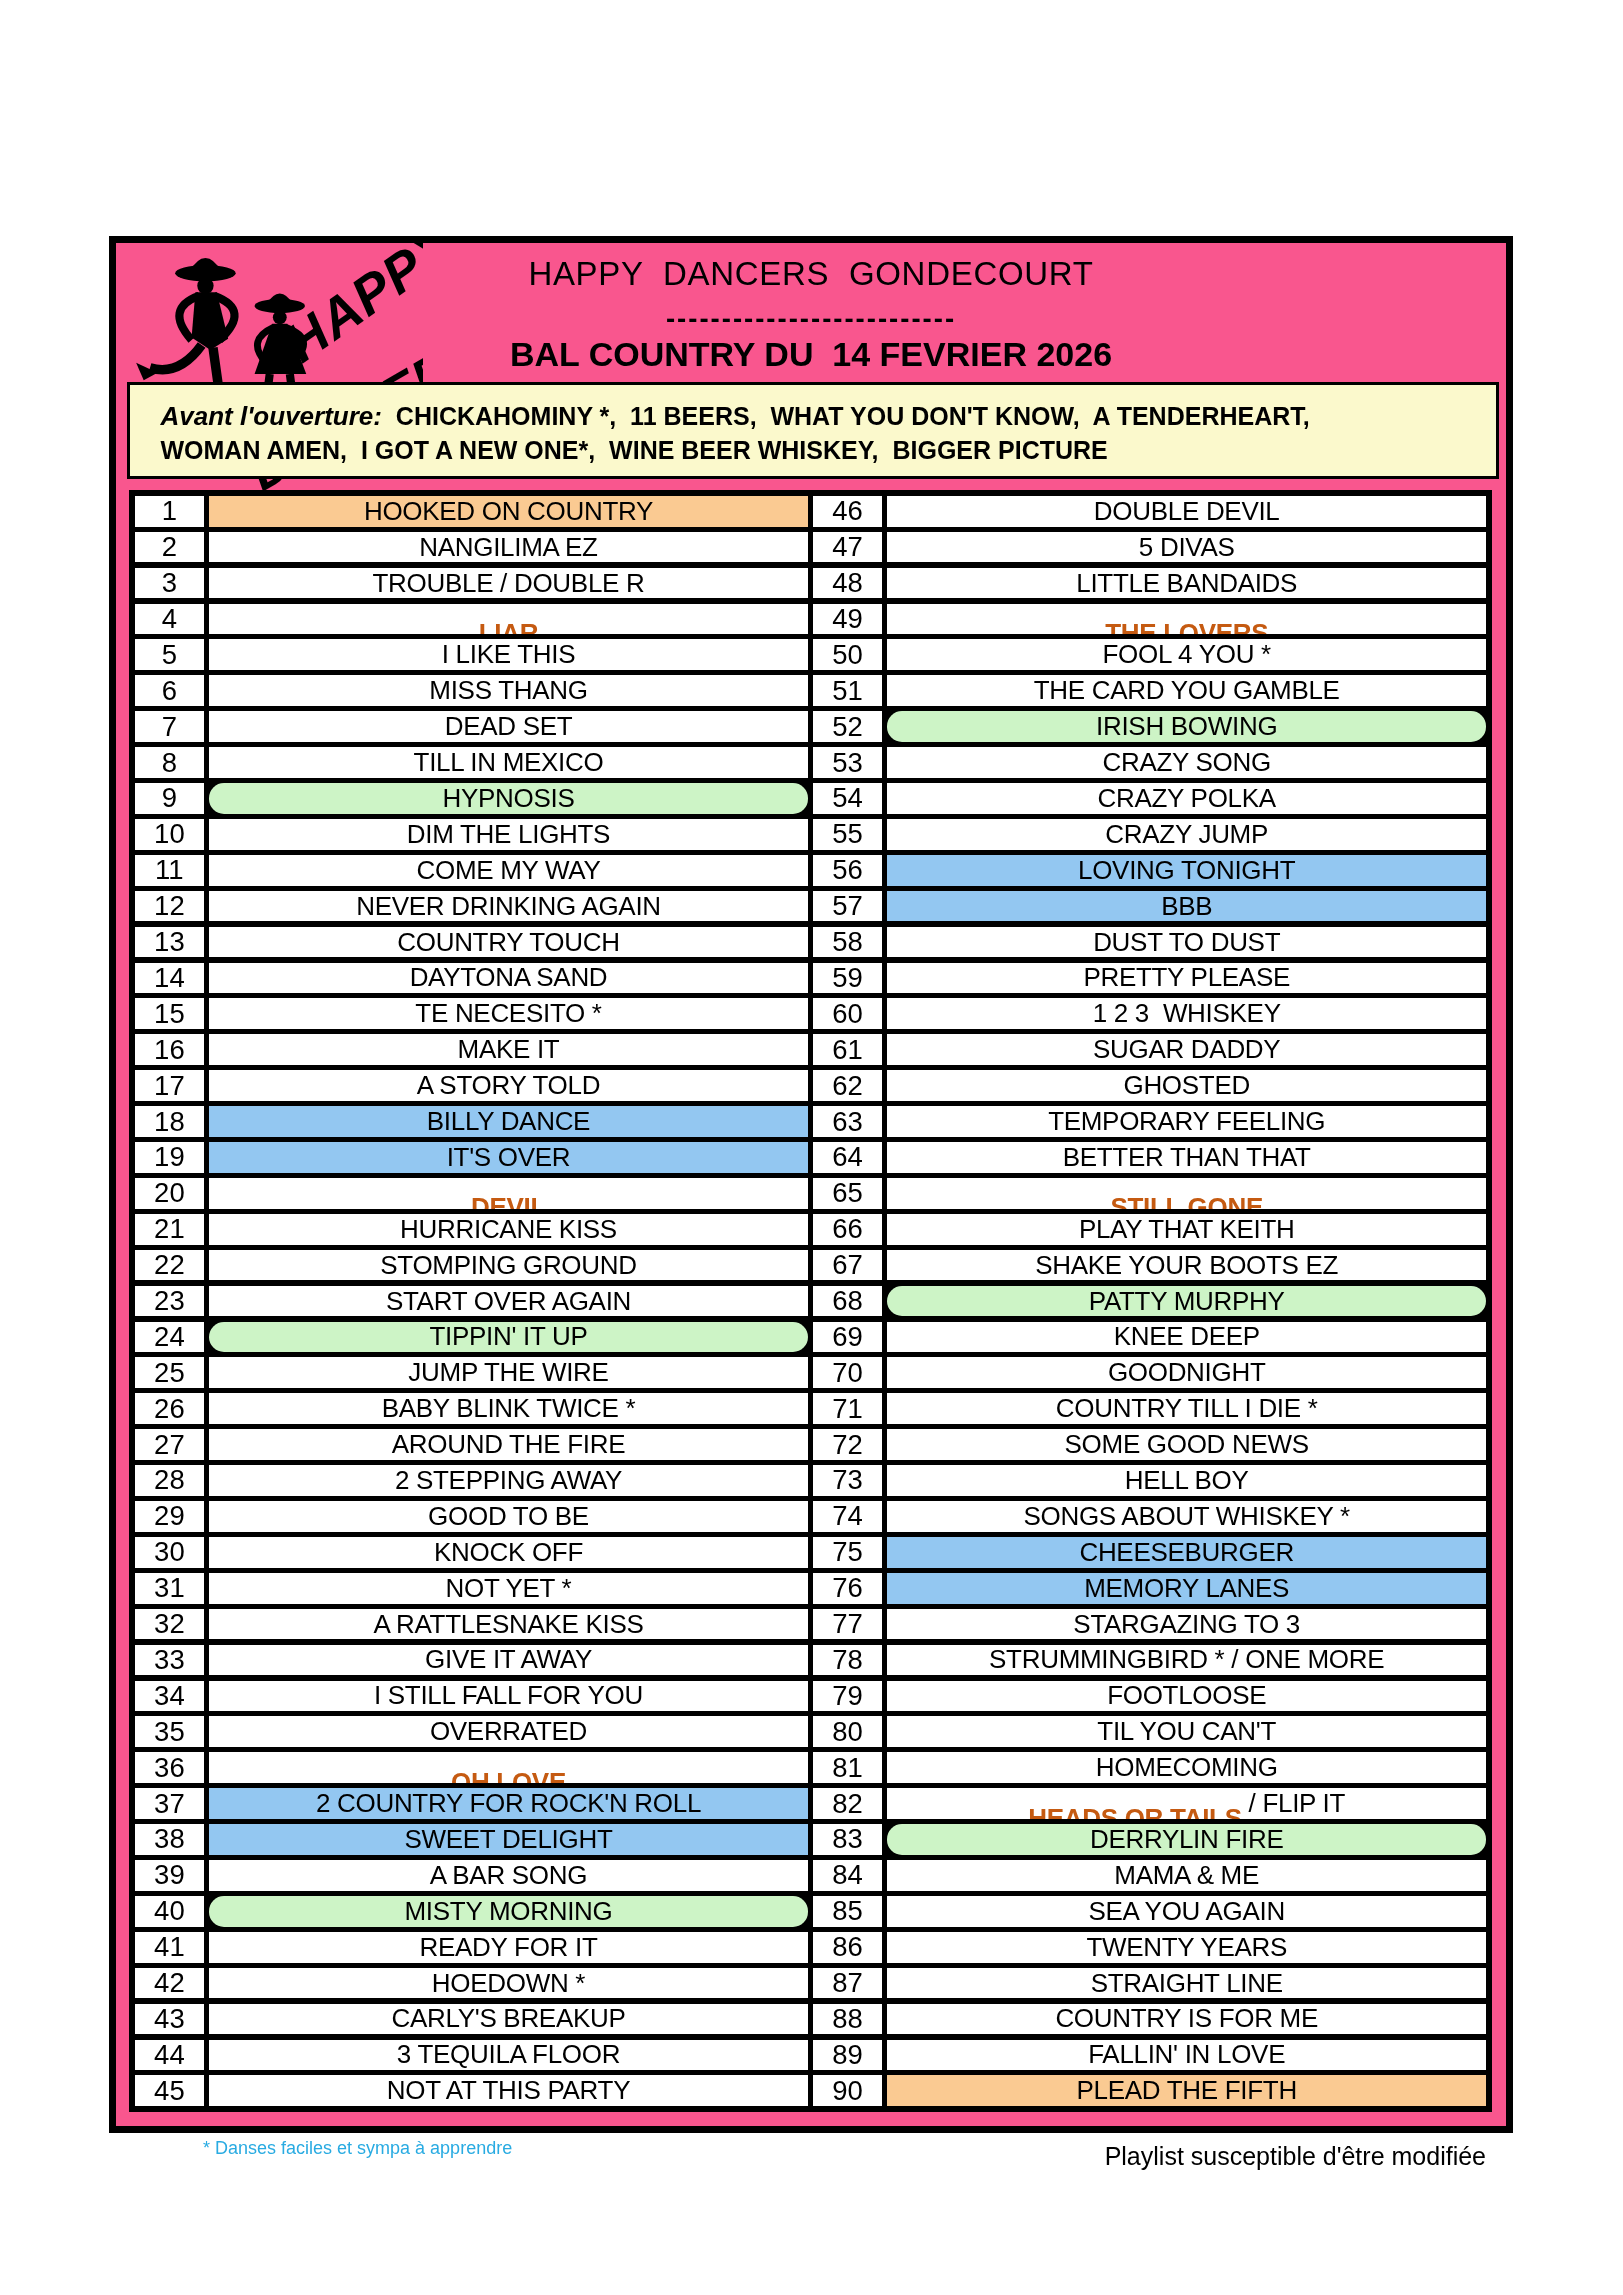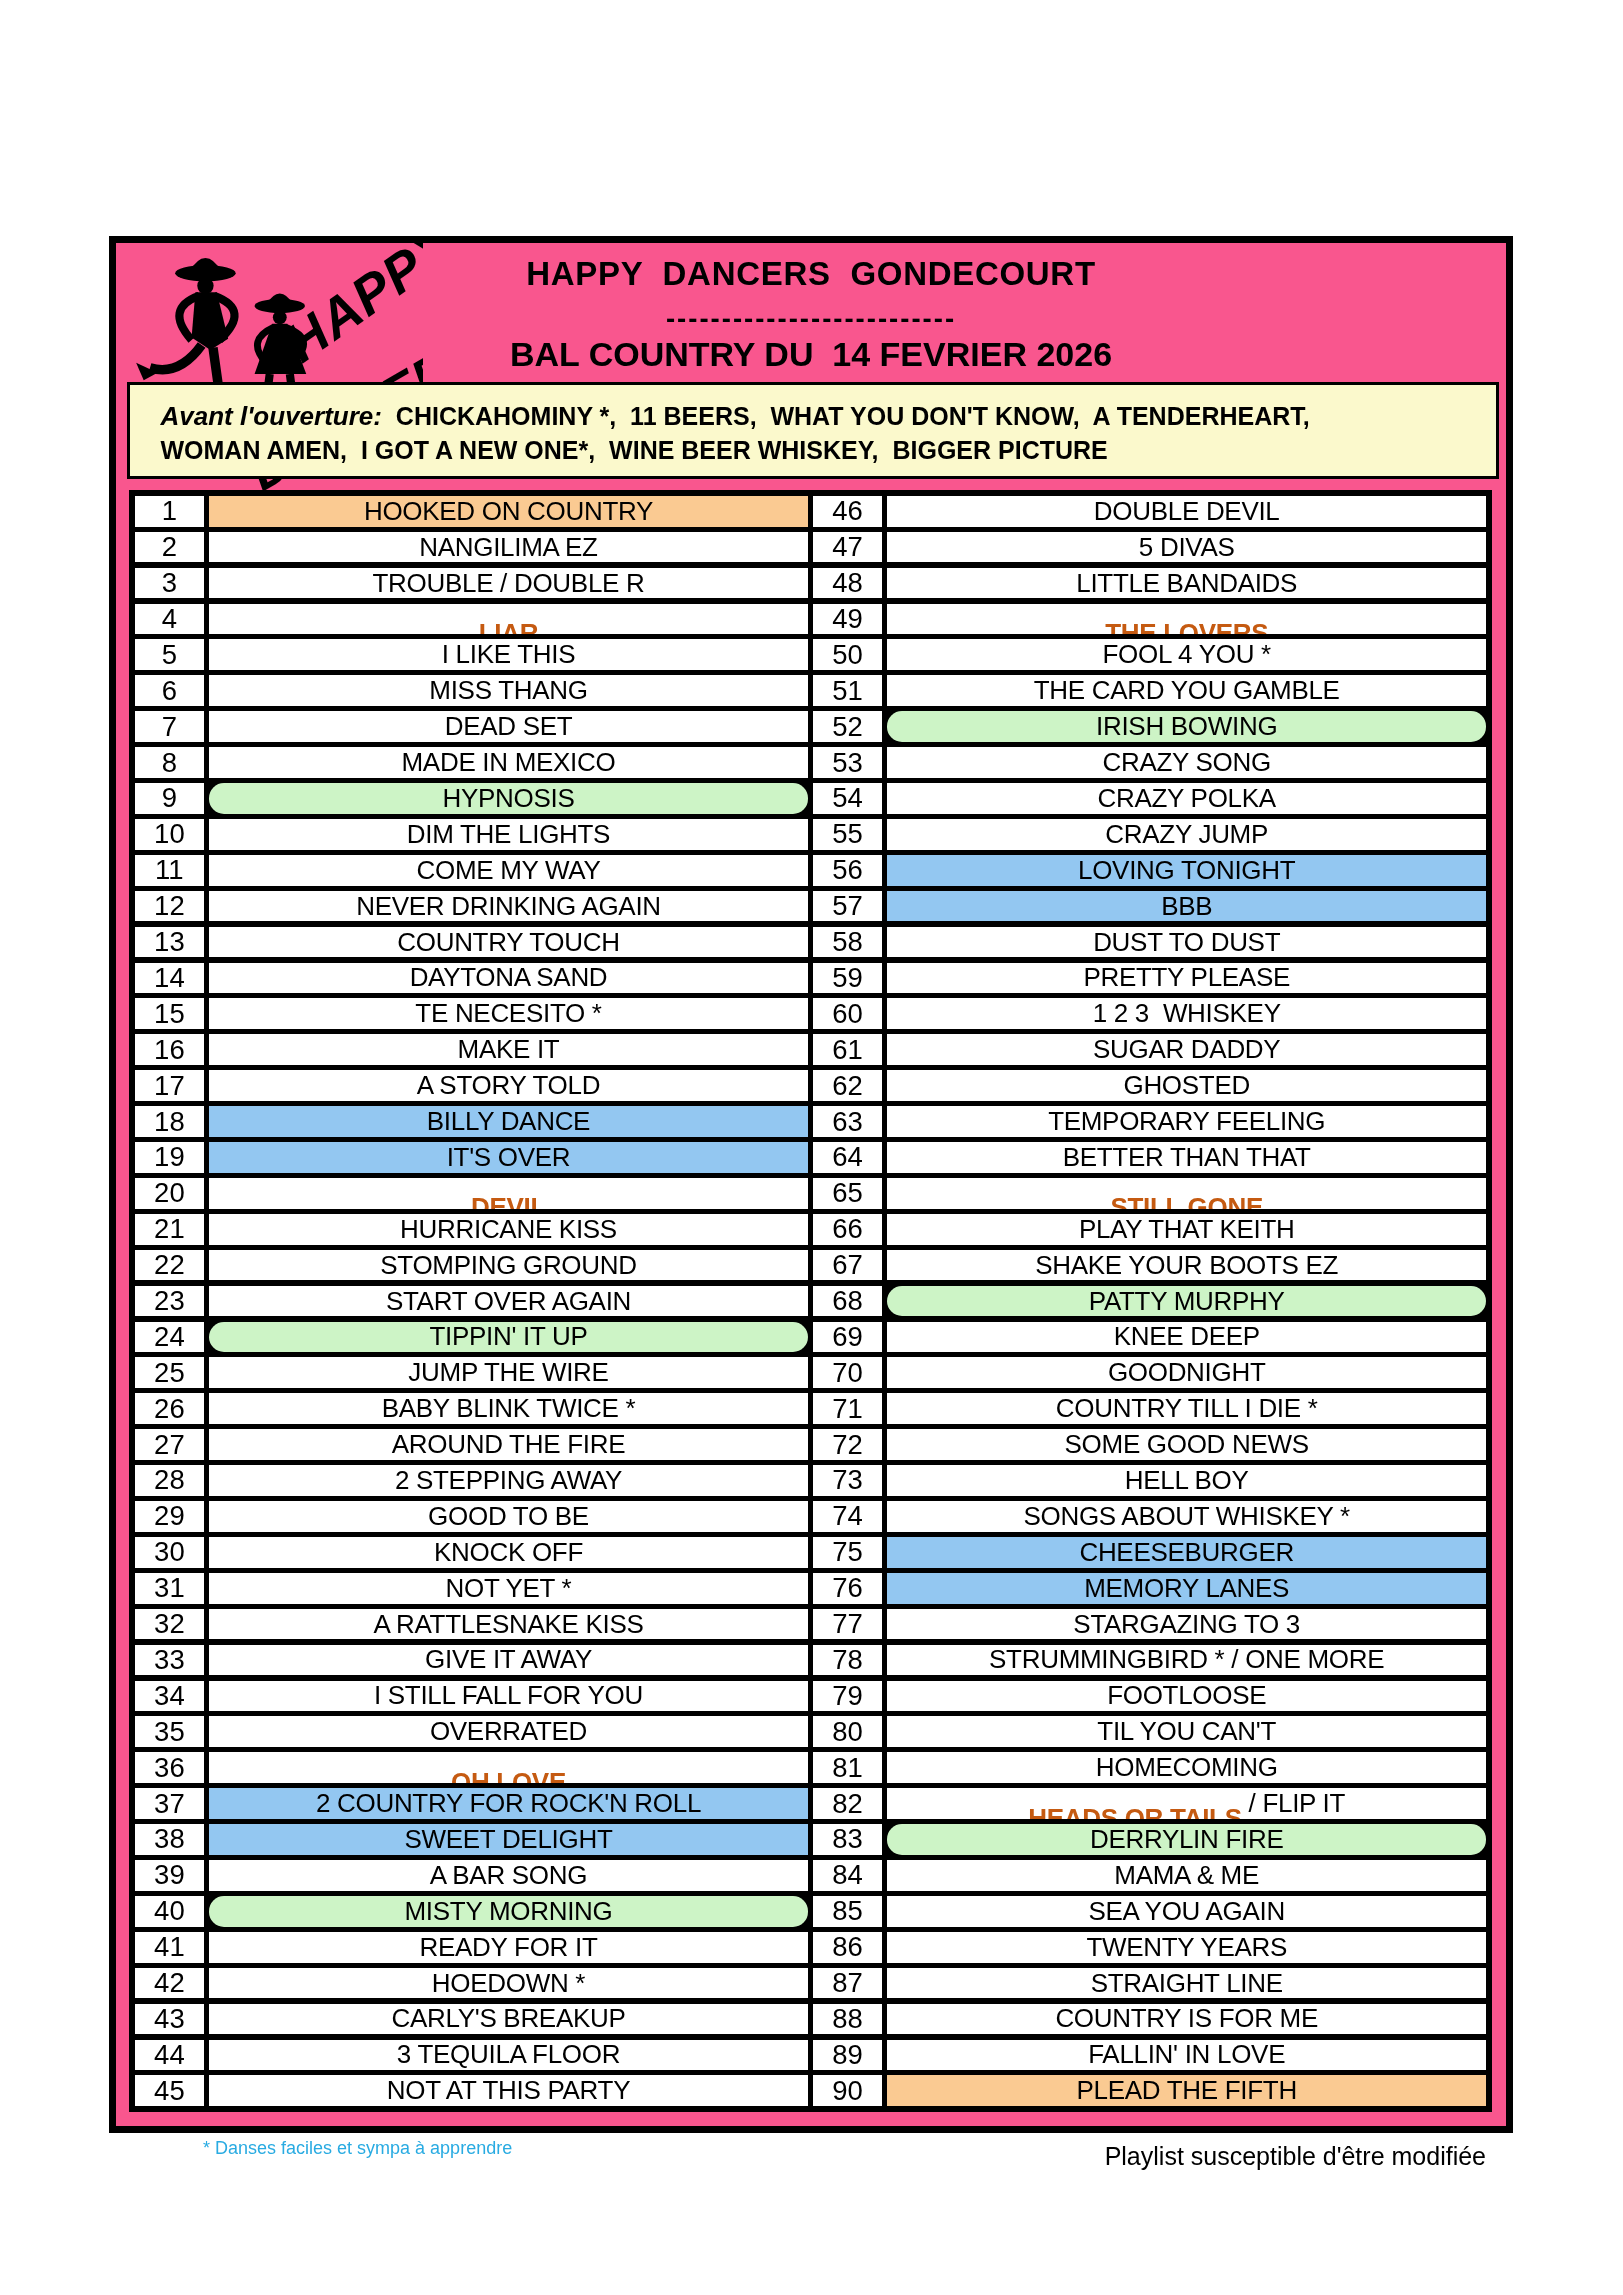--- a/index.html
+++ b/index.html
@@ -12,21 +12,21 @@
   .page{position:relative;width:1623px;height:2295px;overflow:hidden;}
 
   .pink-box{
     position:absolute;left:109px;top:236px;width:1404px;height:1897px;
     box-sizing:border-box;border:7.9px solid #000;background:var(--pink);
   }
   .logo{position:absolute;left:13px;top:0px;width:294px;height:252px;}
 
   .header-text{position:absolute;left:0;top:0;width:100%;}
   .title{position:absolute;left:0;top:11.8px;width:100%;text-align:center;
-    font-size:33px;font-weight:bold;white-space:pre;letter-spacing:0.7px;}
+    font-size:33px;font-weight:normal;white-space:pre;letter-spacing:0.7px;}
   .dashes{position:absolute;left:0;top:60px;width:100%;text-align:center;
     font-size:27.5px;font-weight:bold;letter-spacing:2px;}
   .subtitle{position:absolute;left:0;top:92px;width:100%;text-align:center;
     font-size:34px;font-weight:bold;white-space:pre;}
 
   .yellow-box{
     position:absolute;left:10.5px;top:139px;width:1372px;height:97px;
     box-sizing:border-box;border:3.9px solid #000;background:var(--yellow);
     padding:14px 31px;font-size:25px;font-weight:bold;line-height:34px;white-space:pre-wrap;
   }
@@ -148,21 +148,21 @@
         <div class="cell num">7</div>
         <div class="cell title-cell">
           <span class="t">DEAD SET</span>
         </div>
         <div class="cell num">52</div>
         <div class="cell title-cell hl-green">
           <span class="t">IRISH BOWING</span>
         </div>
         <div class="cell num">8</div>
         <div class="cell title-cell">
-          <span class="t">MADE IN MEXICO</span>
+          <span class="t">TILL IN MEXICO</span>
         </div>
         <div class="cell num">53</div>
         <div class="cell title-cell">
           <span class="t">CRAZY SONG</span>
         </div>
         <div class="cell num">9</div>
         <div class="cell title-cell hl-green">
           <span class="t">HYPNOSIS</span>
         </div>
         <div class="cell num">54</div>

